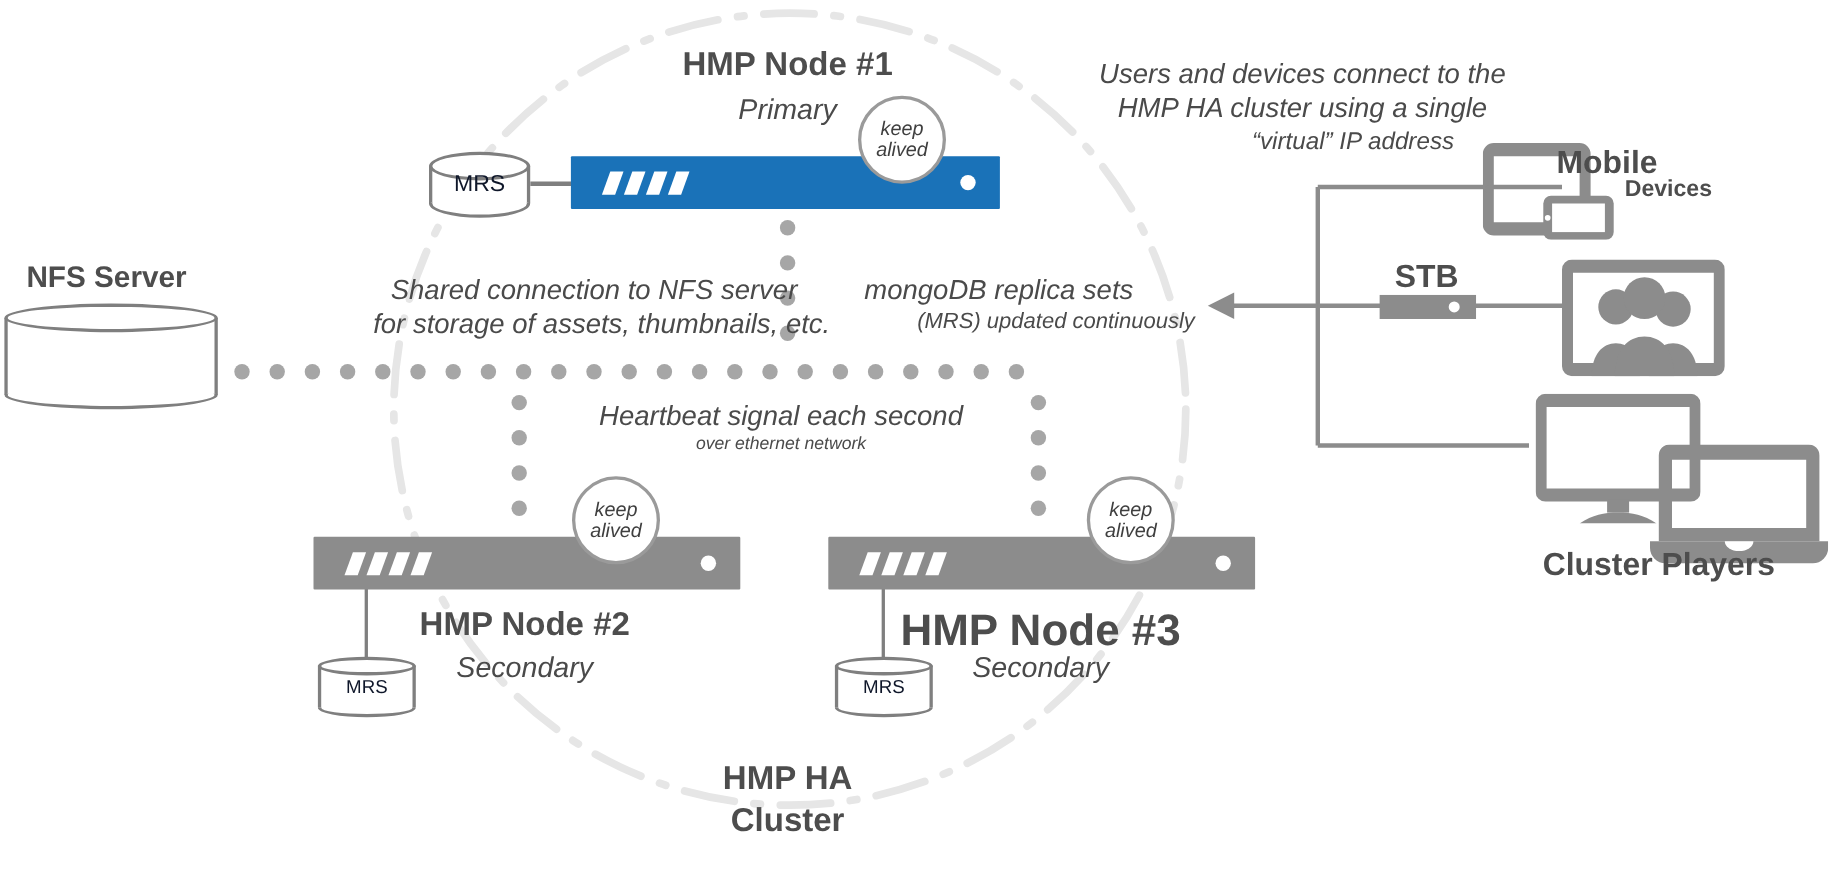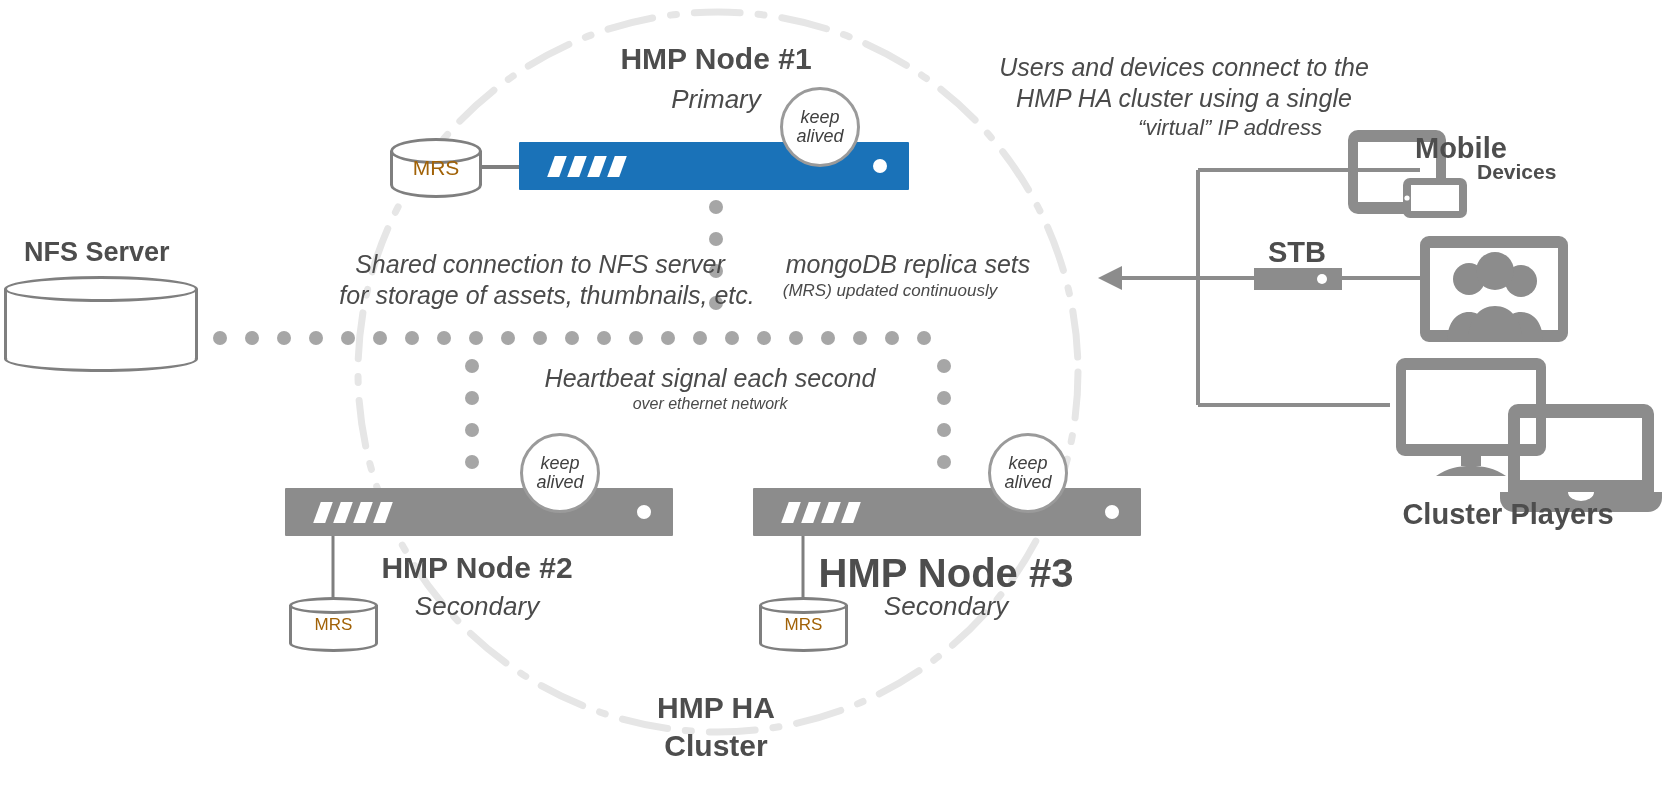--- a/index.html
+++ b/index.html
@@ -29,21 +29,21 @@
 
   .cyl{position:absolute;}
   .cyl .body{position:absolute;left:0;right:0;top:13px;bottom:13px;
              background:#fff;border-left:3px solid #7f7f7f;border-right:3px solid #7f7f7f;}
   .cyl .bot{position:absolute;left:0;right:0;bottom:0;height:26px;background:#fff;
             border:3px solid #7f7f7f;border-radius:50%;box-sizing:border-box;
             clip-path:inset(12px 0 -4px 0);}
   .cyl .cap{position:absolute;left:0;right:0;top:0;height:26px;background:#fff;
             border:3px solid #7f7f7f;border-radius:50%;box-sizing:border-box;}
   .cyl .txt{position:absolute;left:0;right:0;top:50%;transform:translateY(-50%);
-            text-align:center;font-size:21px;color:#a16207;}
+            text-align:center;font-size:21px;color:#0f172a;}
   .cyl.small .top,.cyl.small .bot,.cyl.small .cap{height:17px;}
   .cyl.small .body{top:8px;bottom:9px;}
   .cyl.small .bot{clip-path:inset(8px 0 -4px 0);}
   .cyl.small .txt{font-size:17px;}
 
   .dev{position:absolute;}
   .gicon{fill:#8c8c8c;}
 </style>
 </head>
 <body>
@@ -147,21 +147,21 @@
 
   <div class="keep" style="left:780px;top:87px;">
     <span>keep</span>
     <span>alived</span>
   </div>
 
   <div class="lbl ital ctr" style="left:500px;top:250px;font-size:25px;margin-left:40px;">Shared connection to NFS server</div>
   <div class="lbl ital ctr" style="left:500px;top:281px;font-size:25px;margin-left:47px;">for storage of assets, thumbnails, etc.</div>
 
   <div class="lbl ital ctr" style="left:908px;top:250px;font-size:25px;">mongoDB replica sets</div>
-  <div class="lbl ital ctr" style="left:890px;top:281px;font-size:17px;">(MRS) updated continuously</div>
+  <div class="lbl ital ctr" style="left:960px;top:281px;font-size:20px;">(MRS) updated continuously</div>
 
   <div class="lbl ital ctr" style="left:710px;top:364px;font-size:25px;">Heartbeat signal each second</div>
   <div class="lbl ital ctr" style="left:710px;top:395px;font-size:16px;">over ethernet network</div>
 
   <div class="lbl ital ctr" style="left:1184px;top:84px;font-size:25px;">HMP HA cluster using a single</div>
   <div class="lbl ital ctr" style="left:1184px;top:53px;font-size:25px;">Users and devices connect to the</div>
   <div class="lbl ital ctr" style="left:1184px;top:115px;font-size:22px;margin-left:46px;">“virtual” IP address</div>
 
   <div class="node-bar secondary" style="left:285px;top:488px;width:388px;">
     <div class="vents">

